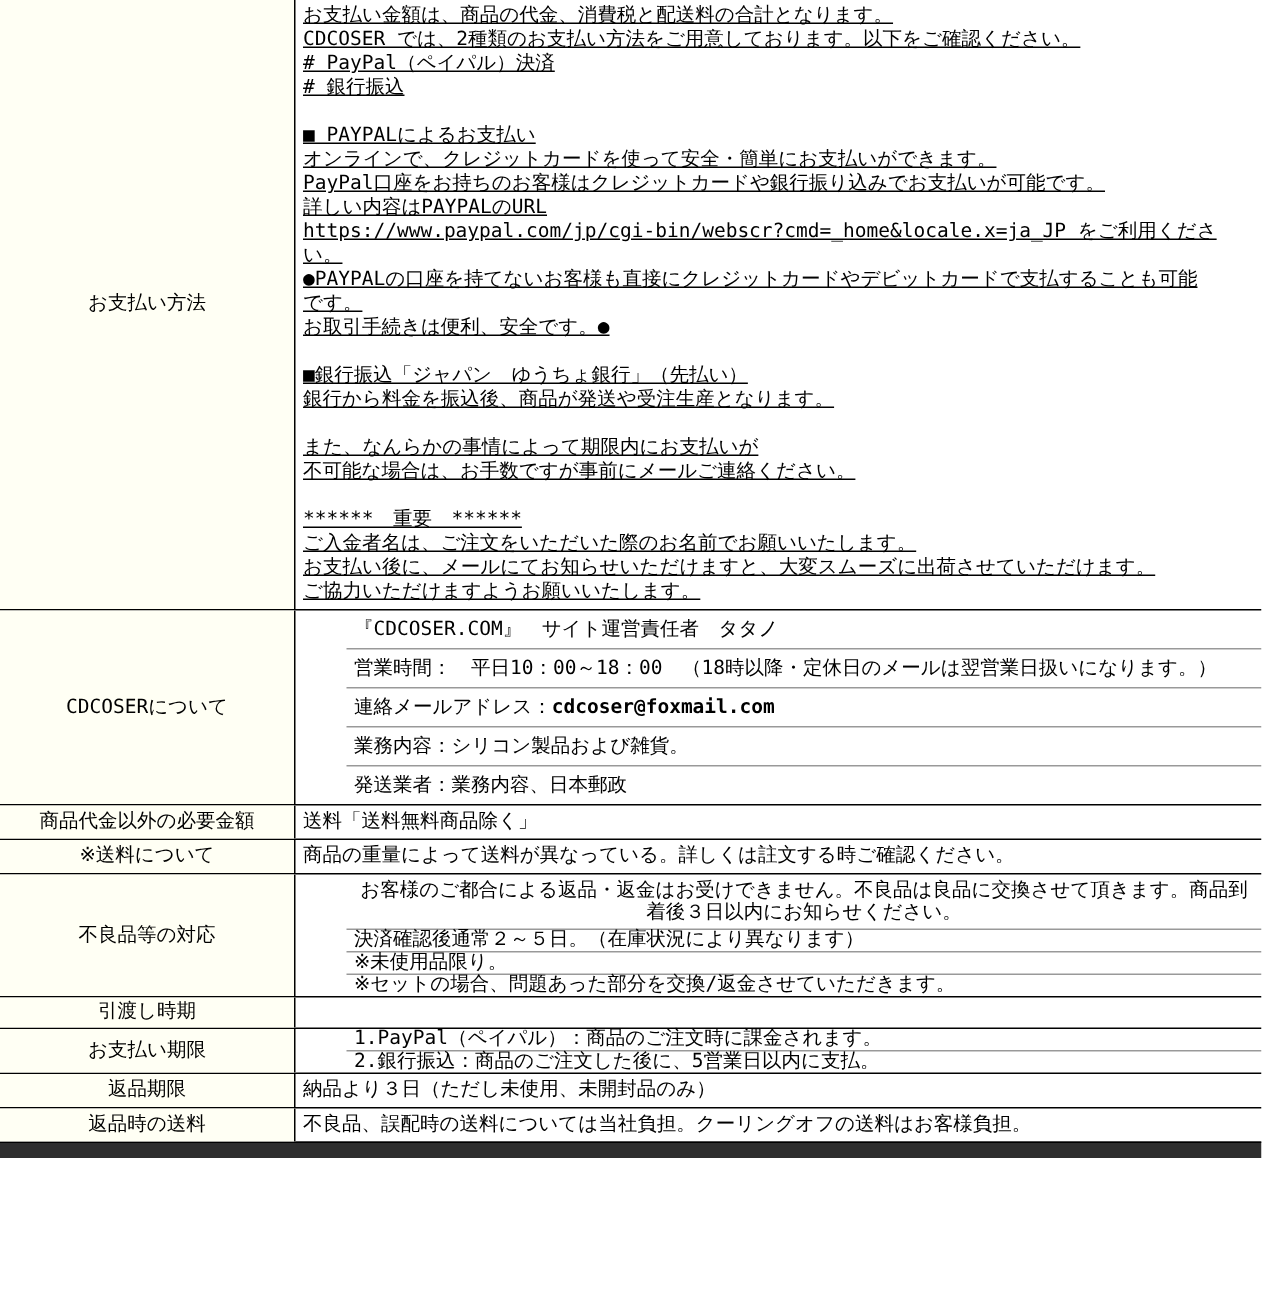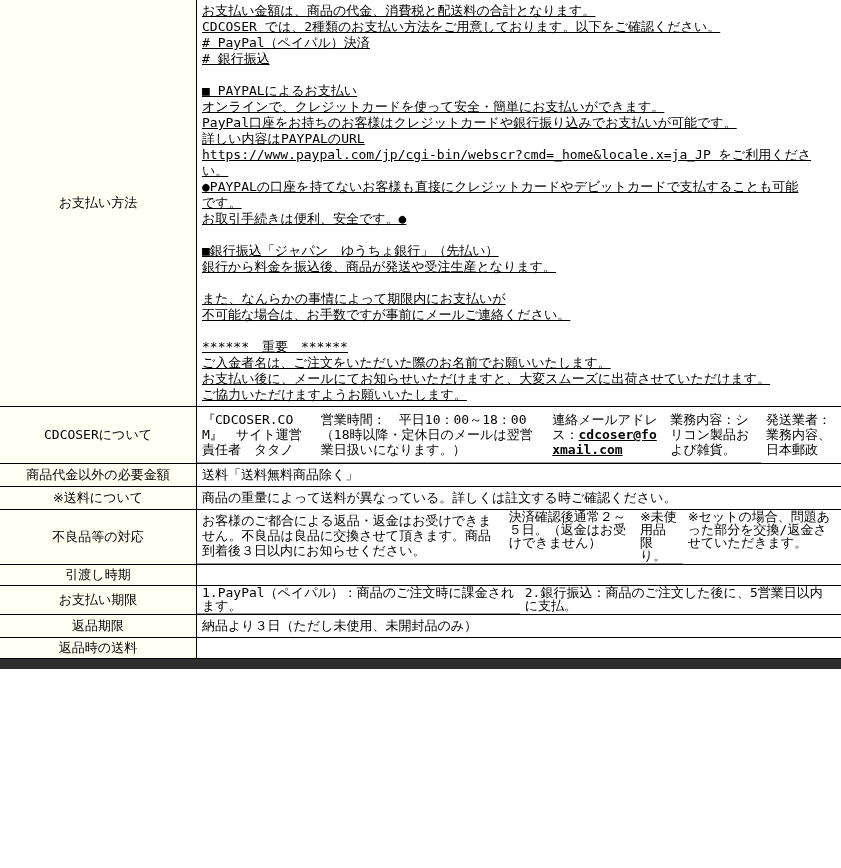--- a/index.html
+++ b/index.html
@@ -19,30 +19,30 @@
     border-right:1px solid #000000;
     display:flex; align-items:center; justify-content:center;
     text-align:center; font-weight:normal;
     padding:2px 4px; line-height:16px;
   }
   .cell {
     flex:1; padding:3px 5px; line-height:16px;
     word-break:break-all; overflow-wrap:anywhere;
   }
   .pre { white-space:pre-wrap;text-decoration:underline; }
-  .col { flex:1; display:flex; flex-direction:row; }
+  .col { flex:1; display:flex; flex-direction:column;margin-left:34px; }
   .sub {
     border-bottom:1px solid #999999;
     padding:5px 5px; line-height:15px;
     word-break:break-all; overflow-wrap:anywhere;
   }
-  .sub.first-wrap { padding:3px 5px; }
+  .sub.first-wrap { padding:3px 5px;text-align:center; }
   .sub.tight { padding:0 5px 1px 5px; line-height:13px; }
   .col .sub:last-child { border-bottom:none; }
-  .email { font-weight:bold;text-decoration:underline; }
+  .email { font-weight:bold; }
   .bottom-bar { width:841px; height:11px; background:#2e2e2e; border-top:1px solid #000000; }
 </style>
 </head>
 <body>
 
 <div class="policy-table">
 
   <div class="row">
     <div class="hdr">お支払い方法</div>
     <div class="cell pre">お支払い金額は、商品の代金、消費税と配送料の合計となります。
@@ -89,21 +89,21 @@
 
   <div class="row">
     <div class="hdr">※送料について</div>
     <div class="cell">商品の重量によって送料が異なっている。詳しくは註文する時ご確認ください。</div>
   </div>
 
   <div class="row">
     <div class="hdr">不良品等の対応</div>
     <div class="col">
       <div class="sub first-wrap">お客様のご都合による返品・返金はお受けできません。不良品は良品に交換させて頂きます。商品到着後３日以内にお知らせください。</div>
-      <div class="sub tight">決済確認後通常２～５日。（返金はお受けできません）</div>
+      <div class="sub tight">決済確認後通常２～５日。（在庫状況により異なります）</div>
       <div class="sub tight">※未使用品限り。</div>
       <div class="sub tight">※セットの場合、問題あった部分を交換/返金させていただきます。</div>
     </div>
   </div>
 
   <div class="row">
     <div class="hdr">引渡し時期</div>
   </div>
 
   <div class="row">
@@ -114,17 +114,18 @@
     </div>
   </div>
 
   <div class="row">
     <div class="hdr">返品期限</div>
     <div class="cell">納品より３日（ただし未使用、未開封品のみ）</div>
   </div>
 
   <div class="row">
     <div class="hdr">返品時の送料</div>
+    <div class="cell">不良品、誤配時の送料については当社負担。クーリングオフの送料はお客様負担。</div>
   </div>
 
 </div>
 
 <div class="bottom-bar"></div>
 
 </body></html>

